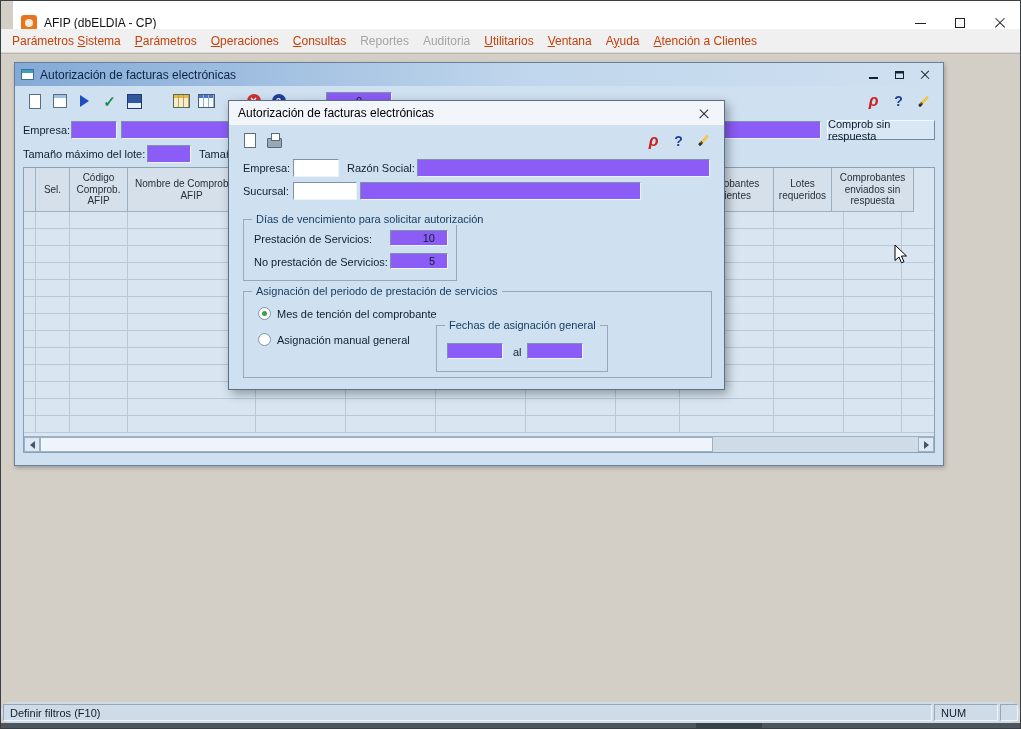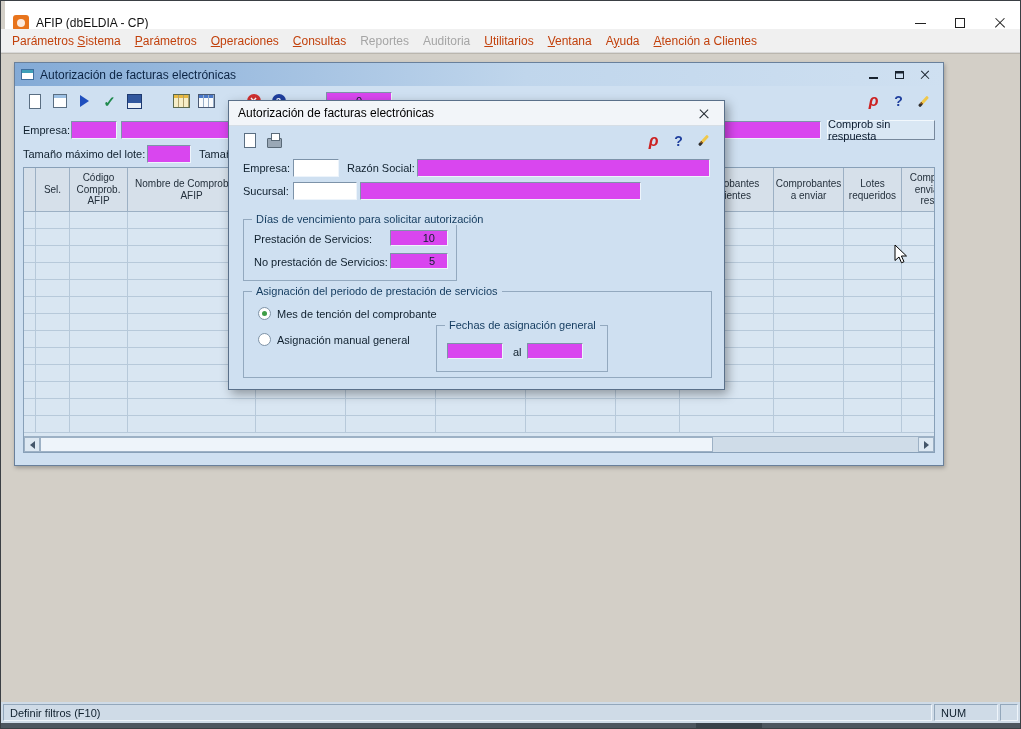--- a/index.html
+++ b/index.html
@@ -1,20 +1,20 @@
 <!DOCTYPE html>
 <html><head>
 <meta charset="utf-8">
 <style>
   *{margin:0;padding:0;box-sizing:border-box;font-family:"Liberation Sans",sans-serif;}
   html,body{background:#8a8a8a;}
   .window{position:relative;width:1021px;height:729px;background:#d3cfc7;border:1px solid #3a3f44;overflow:hidden;}
 
   
-  .titlebar{position:absolute;left:4px;top:0;right:0;height:44px;background:#ffffff;display:flex;align-items:center;}
+  .titlebar{position:absolute;left:12px;top:0;right:0;height:44px;background:#ffffff;display:flex;align-items:center;}
   .app-icon{width:16px;height:16px;margin:0 7px 0 8px;background:#e8741c;border-radius:3px;position:relative;}
   .app-icon::after{content:"";position:absolute;left:4px;top:4px;width:8px;height:8px;border-radius:50%;background:#ffffff;opacity:.85;}
   .title-text{font-size:12px;color:#111;}
   .win-controls{margin-left:auto;display:flex;height:100%;}
   .win-btn{width:40px;display:flex;align-items:center;justify-content:center;}
   .glyph-min{width:11px;height:1px;background:#222;}
   .glyph-max{width:10px;height:10px;border:1px solid #222;}
   .x-icon{position:relative;width:11px;height:11px;}
   .x-icon::before,.x-icon::after{content:"";position:absolute;left:50%;top:50%;width:13px;height:1.4px;background:#222;}
   .x-icon::before{transform:translate(-50%,-50%) rotate(45deg);}
@@ -63,21 +63,21 @@
   .exit-icon{color:#cc2222;font-weight:bold;font-style:italic;}
   .exit-icon::before{content:"\03C1";font-size:16px;}
   .help-icon{color:#1f3f9e;font-weight:bold;}
   .help-icon::before{content:"?";font-size:14px;}
   .edit-icon::before{content:"";width:3px;height:13px;border-radius:1px;background:linear-gradient(#f0c84a 0 8px,#8a5a20 8px 10px,#303030 10px);transform:rotate(42deg);}
   .print-icon::before{content:"";width:13px;height:8px;background:#9aa8b6;border:1px solid #5a6a78;border-radius:1px;margin-top:4px;}
   .print-icon::after{content:"";position:absolute;top:1px;left:5px;width:7px;height:6px;background:#fff;border:1px solid #5a6a78;}
 
   
   .lbl{position:absolute;font-size:11px;color:#10202e;white-space:nowrap;}
-  .fld{position:absolute;height:18px;background:#d946ef;border:1px solid;border-color:#7d93a9 #edf4fb #edf4fb #7d93a9;font-size:11px;line-height:16px;color:#10202e;padding:0 3px;}
+  .fld{position:absolute;height:18px;background:#8b5cf6;border:1px solid;border-color:#7d93a9 #edf4fb #edf4fb #7d93a9;font-size:11px;line-height:16px;color:#10202e;padding:0 3px;}
   .fld.white{background:#ffffff;}
   .fld.num{text-align:right;padding-right:12px;}
   .btn3d{position:absolute;background:#d9e7f4;border:1px solid;border-color:#f2f8fd #77889c #77889c #f2f8fd;font-size:11px;color:#0a1a2e;display:flex;align-items:center;justify-content:center;}
 
   
   .grid{position:absolute;left:8px;top:104px;width:912px;height:286px;border:1px solid #88a0b8;background:#d9e6f2;overflow:hidden;}
   .grid-view{position:absolute;left:0;right:0;top:0;bottom:16px;overflow:hidden;}
   .grid-inner{height:100%;}
   .g-header{display:flex;height:44px;}
   .gh-cell{flex:0 0 auto;display:flex;align-items:center;justify-content:center;text-align:center;font-size:10px;color:#24303c;background:#d6e0ea;border-right:1px solid #9cb0c4;border-bottom:1px solid #9cb0c4;padding:1px;line-height:1.15;overflow:hidden;}
@@ -98,21 +98,21 @@
   .dlg-close{position:absolute;right:5px;top:3px;width:30px;height:19px;display:flex;align-items:center;justify-content:center;}
   .dlg-toolbar{position:absolute;left:0;top:25px;right:0;height:29px;display:flex;align-items:center;padding:0 9px;}
   .gbox{position:absolute;border:1px solid #93a9bf;}
   .gleg{position:absolute;top:-7px;left:8px;background:#cfe0f1;padding:0 4px;font-size:11px;color:#123a5e;white-space:nowrap;}
   .radio-row{position:absolute;display:flex;align-items:center;gap:6px;}
   .radio{width:13px;height:13px;border-radius:50%;border:1px solid #7e93a7;background:#fff;position:relative;flex:0 0 auto;}
   .radio.checked::after{content:"";position:absolute;left:3px;top:3px;width:5px;height:5px;border-radius:50%;background:#3f9e46;}
   .radio-label{font-size:11px;color:#10202e;white-space:nowrap;}
 
   
-  .statusbar{position:absolute;left:0;right:0;top:701px;height:21px;background:#cfdbe7;display:flex;gap:2px;padding:2px;}
+  .statusbar{position:absolute;left:0;right:0;top:701px;height:21px;background:#cfdbe7;display:flex;gap:2px;padding:2px;border-radius:10px;}
   .sb-panel{border:1px solid;border-color:#93a7bb #eef4fa #eef4fa #93a7bb;font-size:11px;color:#10202e;display:flex;align-items:center;padding-left:6px;}
   .sb-main{flex:1;}
   .sb-num{width:64px;}
   .sb-end{width:18px;}
   .bottom{position:absolute;left:0;right:0;bottom:0;height:5px;background:#4d565f;}
   .taskseg{position:absolute;left:695px;top:0;width:66px;height:5px;background:#39424a;}
 
   .cursor{position:absolute;left:893px;top:243px;z-index:50;pointer-events:none;}
 </style>
 </head>
@@ -236,21 +236,20 @@
                 <div class="gh-cell" style="width: 12px;"></div>
                 <div class="gh-cell" style="width: 34px;">Sel.</div>
                 <div class="gh-cell" style="width: 58px;">Código Comprob. AFIP</div>
                 <div class="gh-cell" style="width: 128px;">Nombre de Comprobante AFIP</div>
                 <div class="gh-cell" style="width: 90px;"></div>
                 <div class="gh-cell" style="width: 90px;"></div>
                 <div class="gh-cell" style="width: 90px;"></div>
                 <div class="gh-cell" style="width: 90px;"></div>
                 <div class="gh-cell" style="width: 64px;"></div>
                 <div class="gh-cell" style="width: 94px;">Comprobantes pendientes</div>
-                <div class="gh-cell" style="width: 70px;">Comprobantes a enviar</div>
                 <div class="gh-cell" style="width: 58px;">Lotes requeridos</div>
                 <div class="gh-cell" style="width: 82px;">Comprobantes enviados sin respuesta</div>
               </div>
             <div class="g-body">
                 <div class="g-row">
                   <div class="g-cell" style="width: 12px;"></div>
                   <div class="g-cell" style="width: 34px;"></div>
                   <div class="g-cell" style="width: 58px;"></div>
                   <div class="g-cell" style="width: 128px;"></div>
                   <div class="g-cell" style="width: 90px;"></div>

